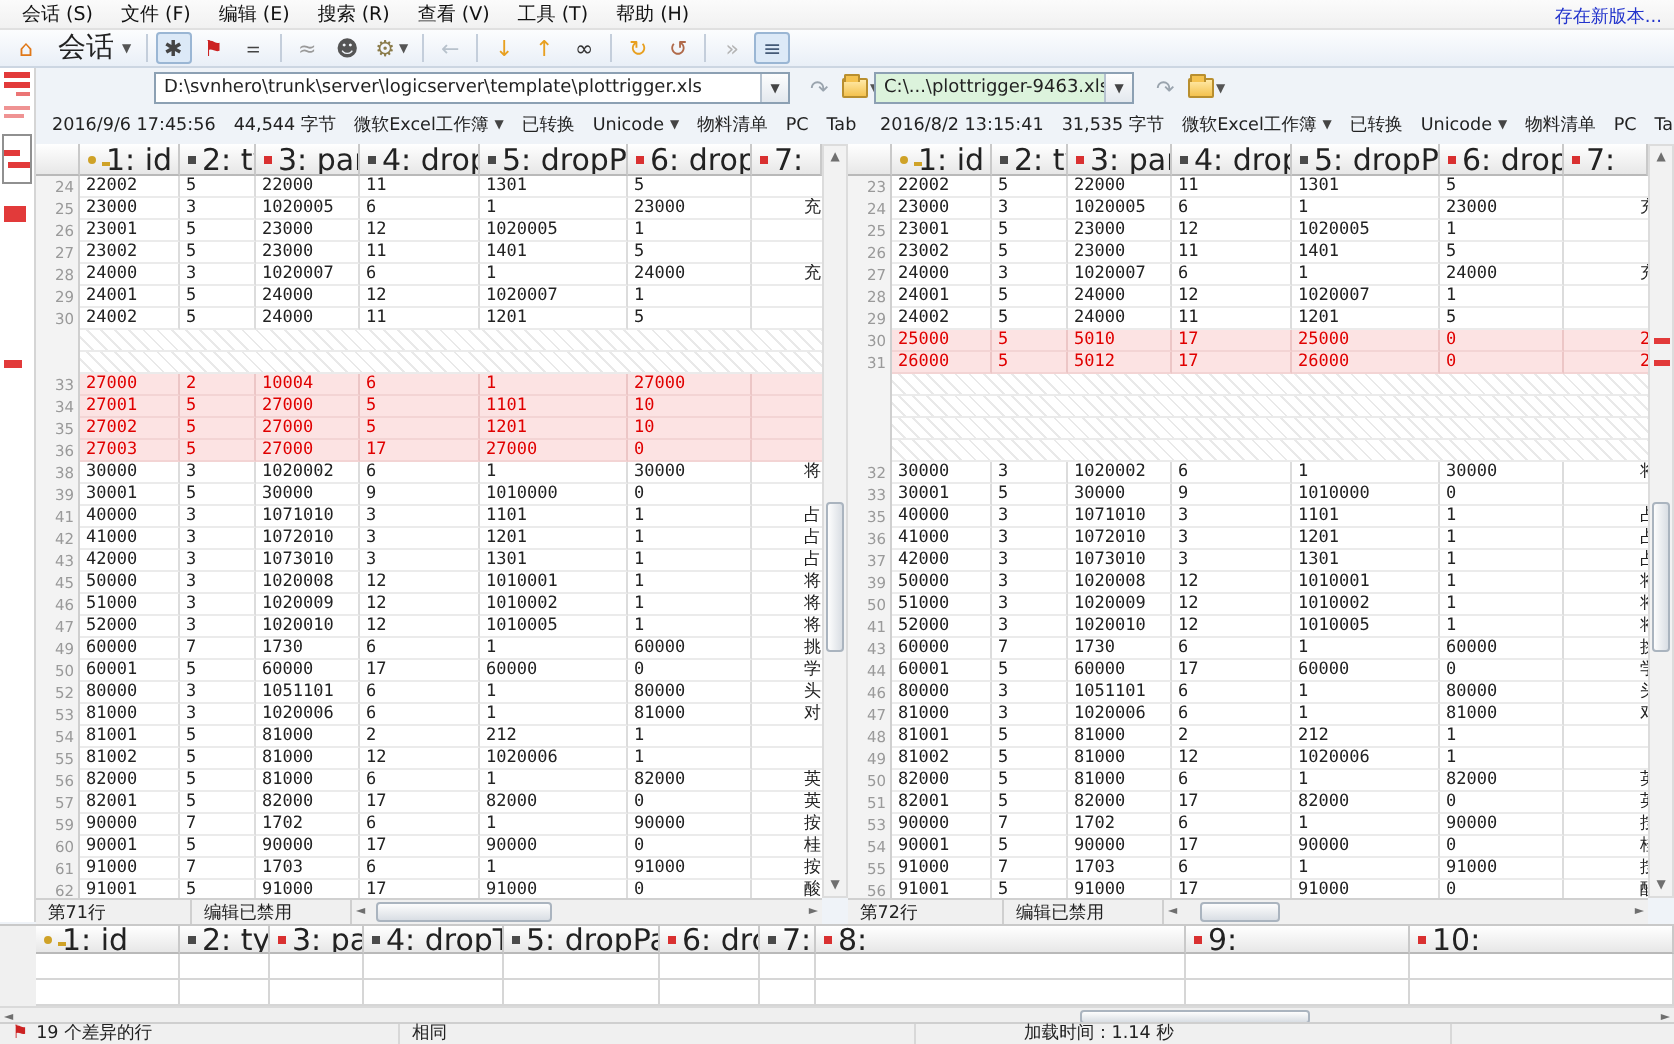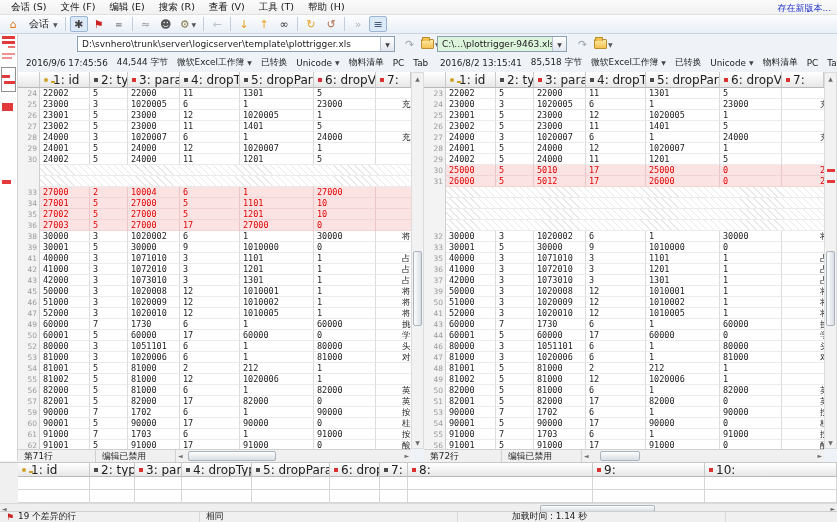--- a/index.html
+++ b/index.html
@@ -14,21 +14,21 @@
   .menu-item { padding:7px 7px; font-size:9.5px; color:#111; cursor:default; }
   .update-link { position:absolute; right:6px; top:2px; color:#2233cc; font-size:9px; }
 
   
   .toolbar { position:absolute; left:0; top:15px; width:837px; height:19px;
              background:linear-gradient(#fcfdfe,#e9eff7); border-bottom:1px solid #ccd6e2;
              display:flex; align-items:center; padding-left:3px; }
   .tbtn { height:16px; min-width:18px; display:flex; align-items:center; justify-content:center;
           margin:0 1px; border:1px solid transparent; border-radius:2px; font-size:11px; padding:0 2px; }
   .tbtn.pressed { background:#dce9f7; border-color:#9ab6d4; }
-  .tbtn .lbl { font-size:10px; margin:0 2px; }
+  .tbtn .lbl { font-size:14px; margin:0 2px; }
   .tsep { width:1px; height:14px; background:#c4cedb; margin:0 3px; }
   .drop { font-size:6px; color:#555; margin-left:2px; }
 
   
   .pathrow { position:absolute; top:34px; height:20px; display:flex; align-items:center; }
   .combo { height:16px; background:#fff; border:1px solid #8ca0b3; display:flex; align-items:center;
            font-size:9px; padding-left:4px; position:relative; }
   .combo.green { background:#dcf3dc; }
   .combo .cbtn { position:absolute; right:0; top:0; width:14px; height:14px;
                  background:linear-gradient(#fdfdfd,#e3e8ee); border-left:1px solid #b6c2cf;
@@ -46,21 +46,21 @@
   
   .mapstrip { position:absolute; left:0; top:34px; width:18px; height:427px; background:#fff;
               border-right:1px solid #d5d5d5; }
   .mapmark { position:absolute; background:#e23a3a; }
   .mapview { position:absolute; left:1px; top:33px; width:15px; height:25px; border:1px solid #909090; }
 
   
   .ghead { position:absolute; top:72px; height:16px; display:flex; }
   .hcell { background:linear-gradient(#ffffff,#e7e7e7); border-right:1px solid #c9c9c9;
            border-bottom:1px solid #b9b9b9; display:flex; align-items:center; padding-left:4px;
-           font-size:12px; white-space:nowrap; overflow:hidden; }
+           font-size:15px; white-space:nowrap; overflow:hidden; }
   .corner { background:linear-gradient(#ffffff,#e7e7e7); border-right:1px solid #c9c9c9; border-bottom:1px solid #b9b9b9; }
   .mk { width:4px; height:4px; display:inline-block; margin-right:3px; flex:none; }
   .key { width:4px; height:4px; border:2px solid #cfa227; border-radius:50%; display:inline-block;
          position:relative; margin-right:5px; flex:none; }
   .key::after { content:""; position:absolute; left:5px; top:1px; width:4px; height:2px; background:#cfa227; }
 
   
   .grid { position:absolute; top:88px; height:361px; background:#fff; overflow:hidden;
           font-family:"DejaVu Sans Mono","Liberation Mono",monospace; font-size:8.5px; }
   .grow { display:flex; height:11px; line-height:11px; }
@@ -225,21 +225,21 @@
   <span>44,544 字节</span>
   <span>微软Excel工作簿</span>
     <span class="dd">▼</span>
   <span>已转换</span>
   <span>Unicode</span>
     <span class="dd">▼</span>
   <span id="ltags" style="display:contents"><span>物料清单</span><span>PC</span><span>Tab</span></span>
 </div>
 <div class="inforow" style="left:440px; width:397px;">
   <span>2016/8/2 13:15:41</span>
-  <span>85,518 字节</span>
+  <span>31,535 字节</span>
   <span>微软Excel工作簿</span>
     <span class="dd">▼</span>
   <span>已转换</span>
   <span>Unicode</span>
     <span class="dd">▼</span>
   <span id="rtags" style="display:contents"><span>物料清单</span><span>PC</span><span>Tab</span></span>
 </div>
 
 <div class="ghead" style="left:18px; width:393px;" id="ghead-l">
     <div class="corner" style="width: 22px;"></div>

